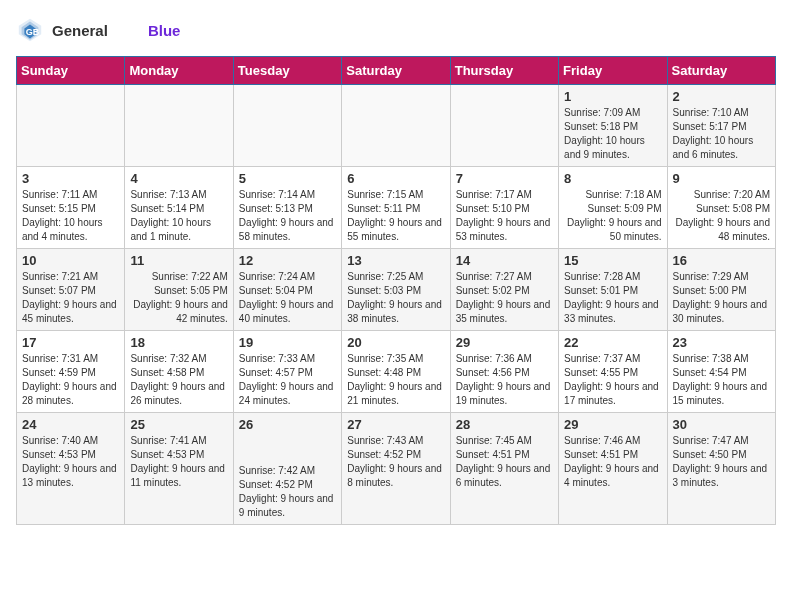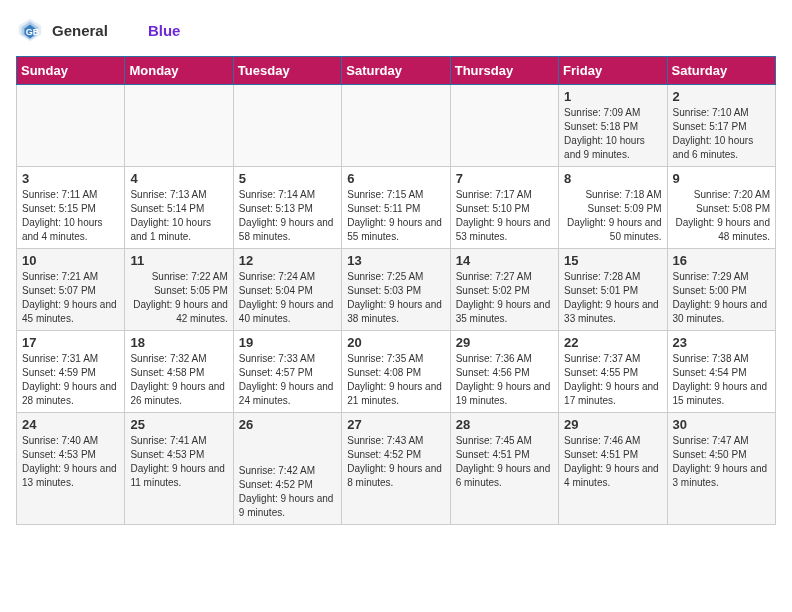--- a/index.html
+++ b/index.html
@@ -237,21 +237,21 @@
         </td>
         <td>
           <span class="day-number">19</span>
           <div class="day-info" style="white-space: pre-line;">Sunrise: 7:33 AM
 Sunset: 4:57 PM
 Daylight: 9 hours and 24 minutes.</div>
         </td>
         <td>
           <span class="day-number">20</span>
           <div class="day-info" style="white-space: pre-line;">Sunrise: 7:35 AM
-Sunset: 4:08 PM
+Sunset: 4:48 PM
 Daylight: 9 hours and 21 minutes.</div>
         </td>
         <td>
           <span class="day-number">29</span>
           <div class="day-info" style="white-space: pre-line;">Sunrise: 7:36 AM
 Sunset: 4:56 PM
 Daylight: 9 hours and 19 minutes.</div>
         </td>
         <td>
           <span class="day-number">22</span>

